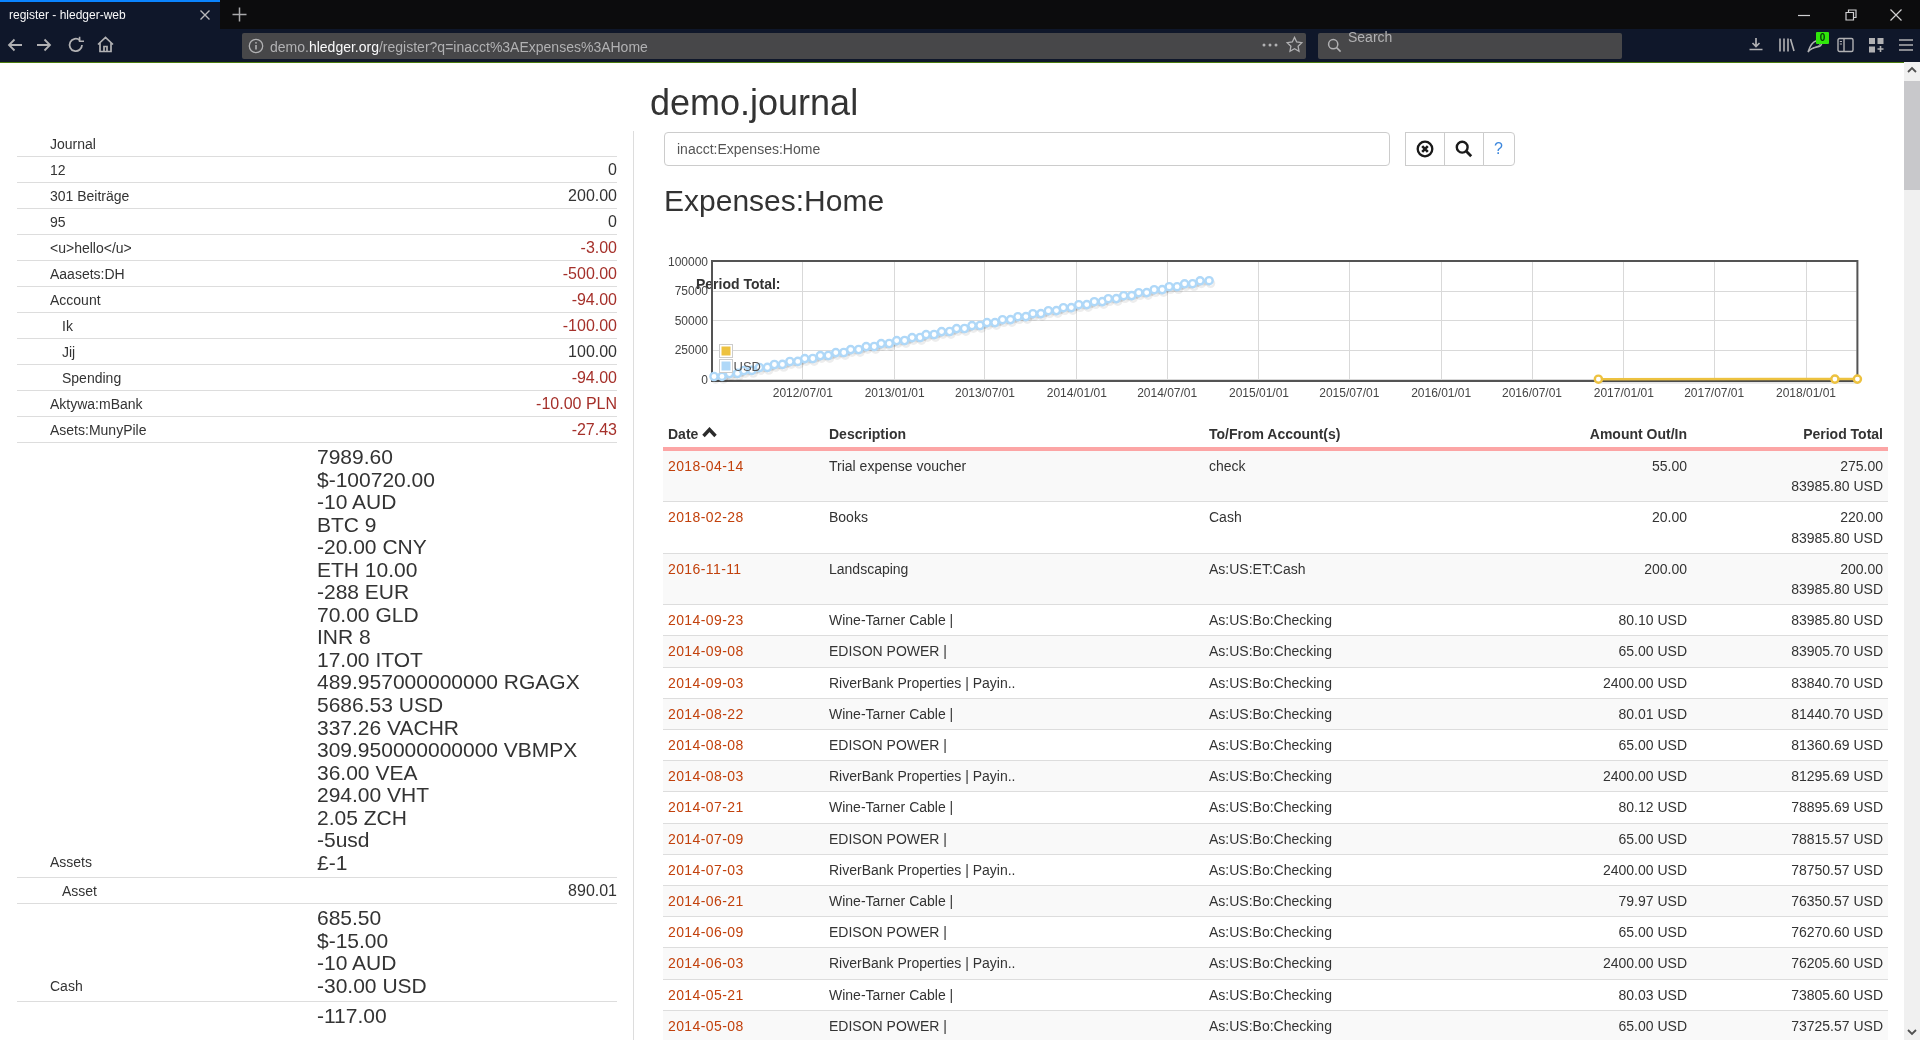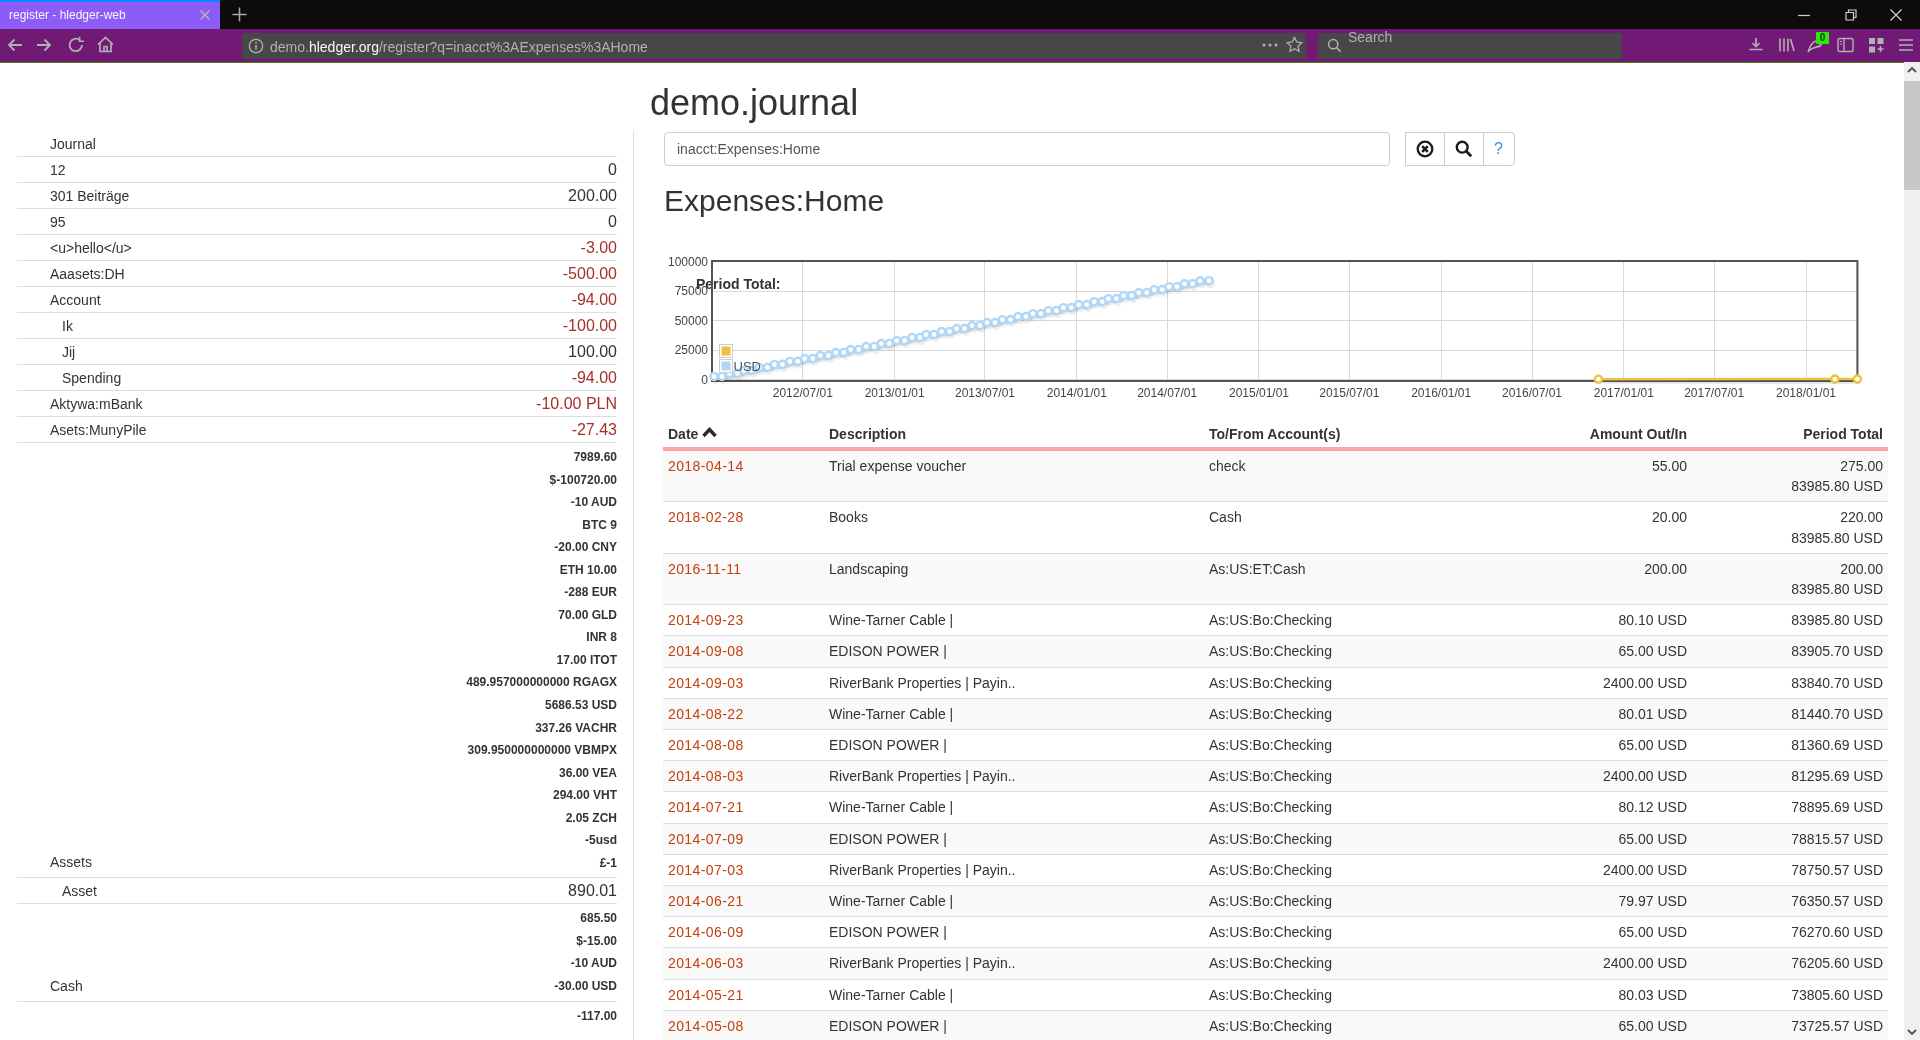--- a/index.html
+++ b/index.html
@@ -2,43 +2,43 @@
 <html><head>
 <meta charset="utf-8">
 <style>
 * { margin:0; padding:0; box-sizing:content-box; }
 html,body { width:1920px; height:1040px; overflow:hidden; font-family:"Liberation Sans", sans-serif; }
 body { position:relative; background:#fff; }
 .abs { position:absolute; }
 
 
 #tabbar { position:absolute; left:0; top:0; width:1920px; height:29px; background:#0c0c0d; }
-#tab { position:absolute; left:0; top:0; width:220px; height:29px; background:#8b5cf6; }
+#tab { position:absolute; left:0; top:0; width:220px; height:29px; background:#0f172a; }
 #tabline { position:absolute; left:0; top:0; width:220px; height:2px; background:#0a84ff; }
 #tabtitle { position:absolute; left:9px; top:8px; font-size:12px; color:#f9f9fa; }
-#navbar { position:absolute; left:0; top:29px; width:1920px; height:33px; background:#701a75; border-bottom:1px solid #4d7c0f; }
+#navbar { position:absolute; left:0; top:29px; width:1920px; height:33px; background:#0f172a; border-bottom:1px solid #4d7c0f; }
 .urlbar { position:absolute; top:4px; height:26px; background:#474749; border-radius:2px; }
 #urltext { position:absolute; left:28px; top:7px; font-size:14px; color:#b1b1b3; white-space:nowrap; }
 #urltext b { color:#f9f9fa; font-weight:normal; }
 #searchtext { position:absolute; left:30px; top:7px; font-size:14px; color:#b1b1b3; }
 
 
 #page { position:absolute; left:0; top:63px; width:1904px; height:977px; background:#fff; overflow:hidden; }
 #divider { position:absolute; left:633px; top:68px; width:1px; height:909px; background:#ddd; }
 
 
 #sidetable { position:absolute; left:17px; top:68px; width:600px; border-collapse:collapse; table-layout:fixed; }
 #sidetable td { border-bottom:1px solid #ddd; height:25px; padding:0; vertical-align:middle;margin-top:24px; }
 #sidetable td.nm { font-size:14px; color:#333; padding-left:33px; }
 #sidetable td.nm2 { font-size:14px; color:#333; padding-left:45px; }
 #sidetable td.am { font-size:16px; color:#333; text-align:right; }
 #sidetable td .neg { color:#a5302a; }
 #sidetable td.mlnm { vertical-align:bottom; padding-bottom:7px; }
 #sidetable td.mlam { padding-top:3px; padding-bottom:3px; }
-#sidetable .ml { font-size:12px; color:#333; text-align:right; line-height:22.55px;font-weight:bold; }
+#sidetable .ml { font-size:21px; color:#333; line-height:22.55px; }
 
 
 h1#title { position:absolute; left:650px; top:18.5px; font-size:36px; font-weight:400; color:#333; letter-spacing:0; }
 #qform { position:absolute; left:664px; top:69px; }
 #qinput { position:absolute; left:0; top:0; width:712px; height:32px; border:1px solid #ccc; border-radius:4px; background:#fff; font-size:14px; color:#555; padding-left:12px; line-height:32px; }
 .qbtn { position:absolute; top:0; width:38px; height:32px; border:1px solid #ccc; background:#fff; text-align:center; }
 #qb1 { left:740.5px; }
 #qb2 { left:779.5px; }
 #qb3 { left:818.5px; width:30px; border-radius:0 4px 4px 0; color:#3c87dd; font-size:16px; line-height:31px; }
 h2#acct { position:absolute; left:664px; top:121px; font-size:30px; font-weight:400; color:#333; }

